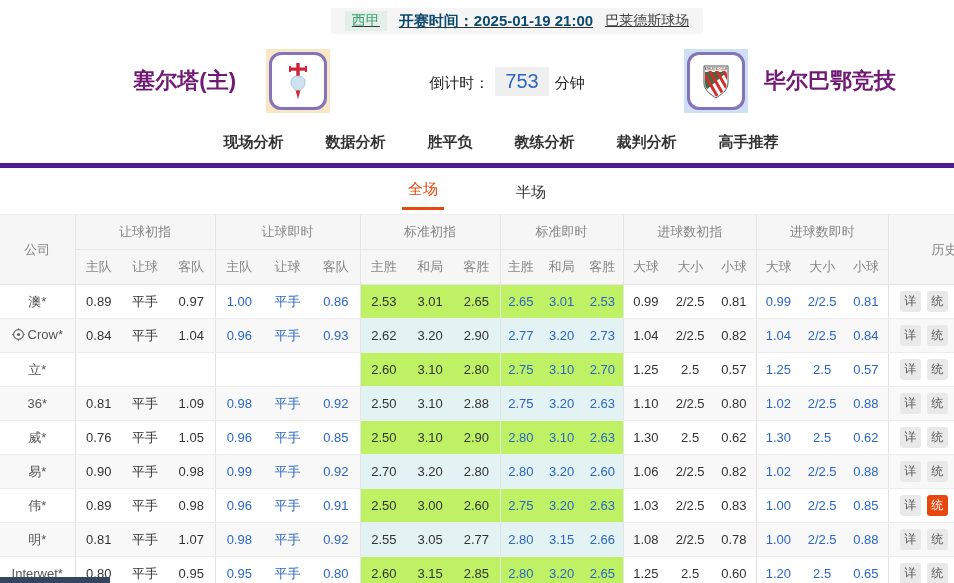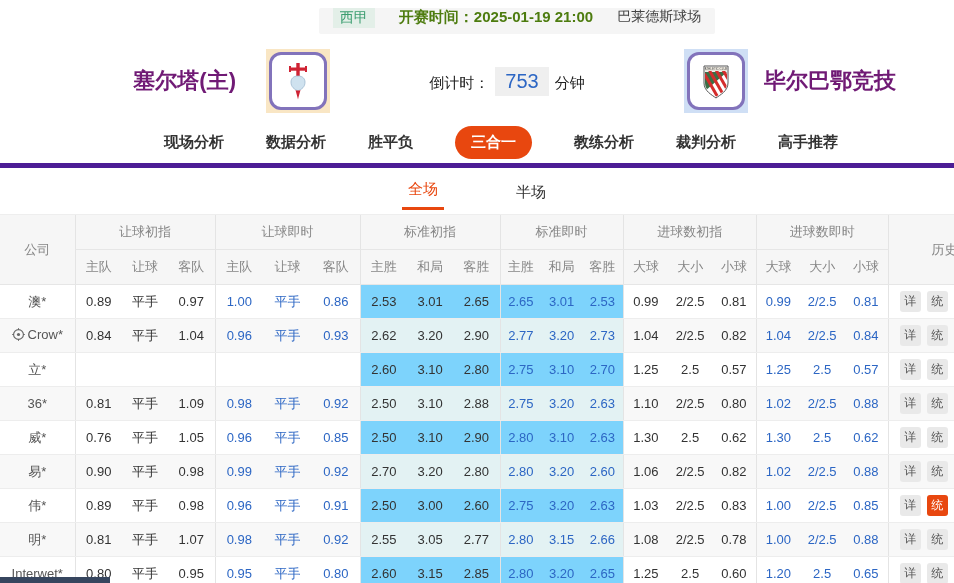--- a/index.html
+++ b/index.html
@@ -1,24 +1,24 @@
 <!DOCTYPE html>
 <html><head>
 <meta charset="utf-8">
 <style>
   * { box-sizing: border-box; margin: 0; padding: 0; }
   html, body { width: 954px; height: 583px; overflow: hidden; background: #fff;
     font-family: "Liberation Sans", "DejaVu Sans", sans-serif; color: #333; position: relative; }
 
   
   .top-bar { margin-top: 8px; height: 26px; display: flex; justify-content: center; }
-  .bar-box { background: #f5f5f5; border-radius: 2px; display: flex; align-items: flex-start;
-    gap: 24px; padding: 0 14px; margin-left: 80px; }
+  .bar-box { background: #f5f5f5; border-radius: 2px; display: flex; align-items: center;
+    gap: 12px; padding: 0 14px; margin-left: 80px; text-decoration: underline; }
   .league-badge { background: #e3efe8; color: #3a9d6f; font-size: 14px; padding: 1px 7px; }
-  .kickoff { font-size: 15px; font-weight: bold; color: #4d7c0f; }
+  .kickoff { font-size: 15px; font-weight: bold; color: #0c4a6e; }
   .venue { font-size: 14px; color: #444; }
 
   
   .teams-row { margin-top: 6px; height: 82px; display: flex; align-items: center; }
   .team-left { width: 330px; display: flex; align-items: center; justify-content: flex-end; gap: 30px; }
   .team-right { width: 270px; display: flex; align-items: center; gap: 16px; }
   .team-name { font-size: 22px; font-weight: bold; color: #701a75; }
   .logo-wrap { width: 64px; height: 64px; padding: 3px; }
   .logo-wrap.home { background: #f9e6c4; }
   .logo-wrap.away { background: #cfdff5; }
@@ -42,21 +42,21 @@
   
   .table-wrap { width: 954px; overflow: hidden; margin-top: 4px; }
   table { width: 1000px; border-collapse: collapse; table-layout: fixed; font-size: 13px; }
   thead th { background: #f6f6f6; color: #868686; font-weight: normal; height: 35px;
     border-bottom: 1px solid #e6e6e6; text-align: center; }
   thead tr.h1 th { border-top: 1px solid #eee; }
   tbody td { height: 34px; text-align: center; color: #333; border-bottom: 1px solid #ededed;
     white-space: nowrap; overflow: hidden; }
   .bl { border-left: 1px solid #e4e4e4; }
   tr.even td { background: #f8f8f8; }
-  td.cyan, tr.even td.cyan { background: #7dd3fc; }
+  td.cyan, tr.even td.cyan { background: #bef264; }
   tr.even td.cyan { background: #e3f2f3; }
   .blue { color: #2c66c4; }
   td.company-cell { color: #555; cursor: pointer; }
   .co-icon { display: inline-block; vertical-align: -2px; margin-right: 3px; }
   td.history-cell { text-align: left; padding-left: 11px; }
   .mini-btn { display: inline-block; width: 21px; height: 21px; line-height: 21px; text-align: center;
     background: #e9e9e9; color: #555; border-radius: 3px; font-size: 12px; margin-right: 6px; cursor: pointer; }
   .mini-btn.active { background: #e8470f; color: #fff; }
   tr.partial td { height: 8px; border-bottom: none; }
   tr.partial .mini-btn { height: 8px; }
@@ -118,21 +118,20 @@
       </span>
     </span>
     <span class="team-name">毕尔巴鄂竞技</span>
   </div>
 </div>
 
 <div class="nav-row">
   <span class="nav-item">现场分析</span>
   <span class="nav-item">数据分析</span>
   <span class="nav-item">胜平负</span>
-  <span class="nav-item active">三合一</span>
   <span class="nav-item">教练分析</span>
   <span class="nav-item">裁判分析</span>
   <span class="nav-item">高手推荐</span>
 </div>
 
 <div class="subtab-row">
   <span class="subtab active">全场</span>
   <span class="subtab">半场</span>
 </div>
 

